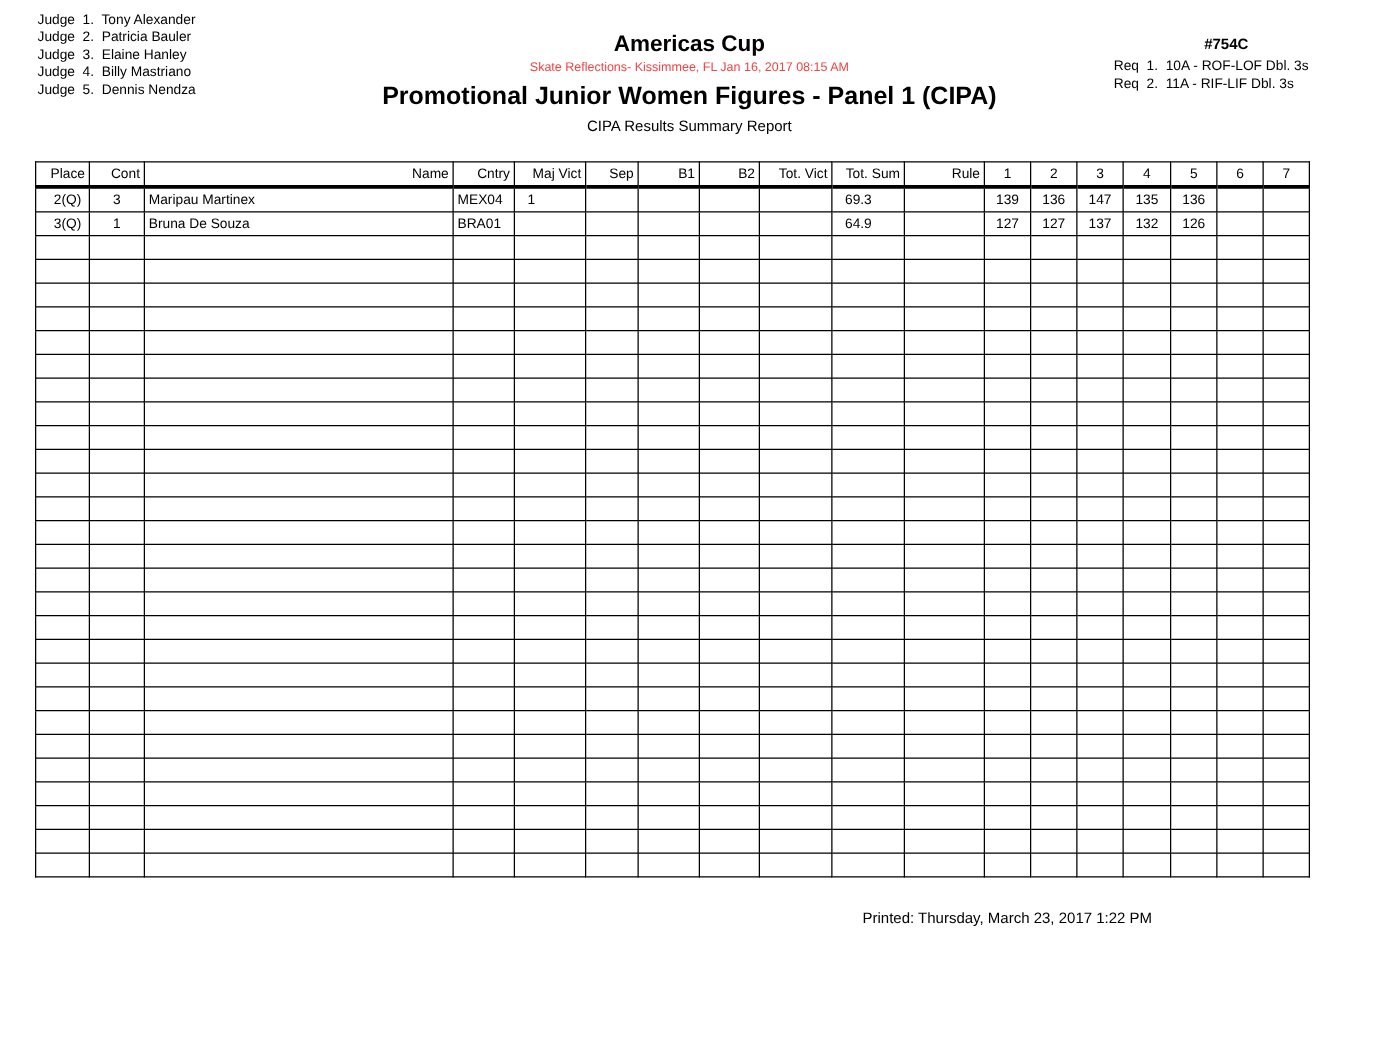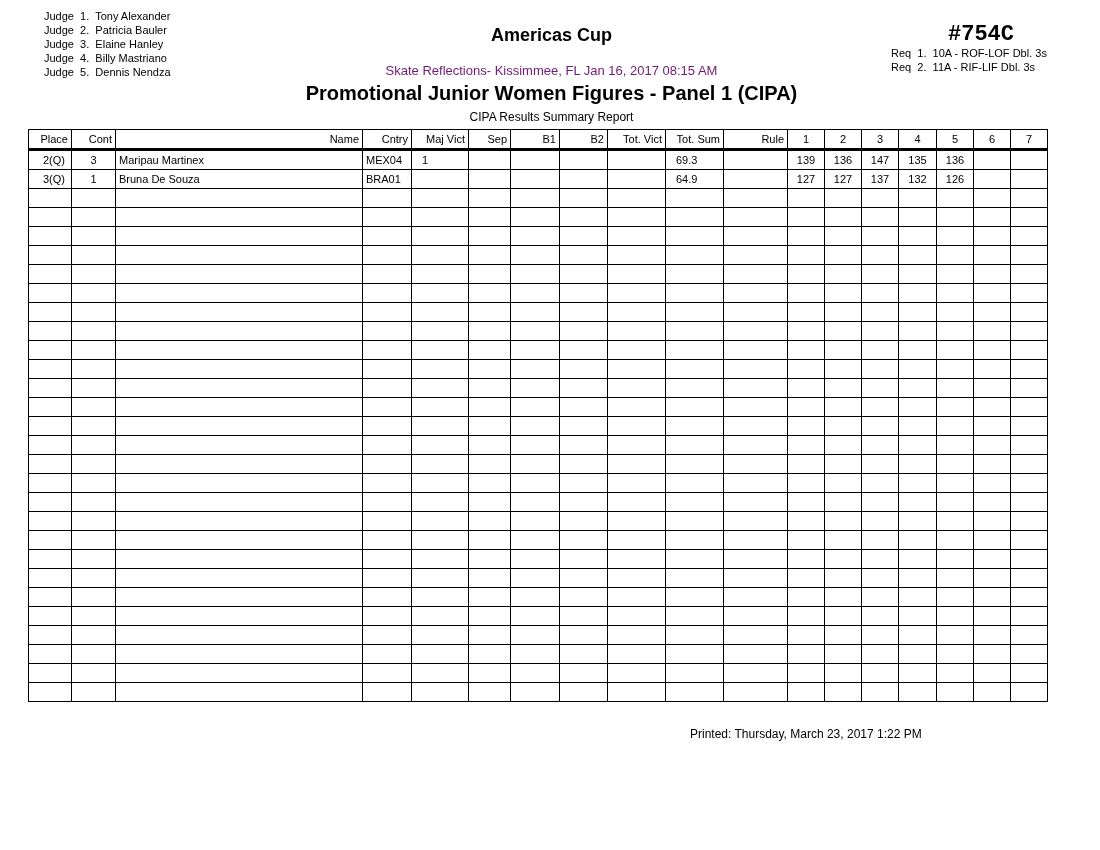--- a/index.html
+++ b/index.html
@@ -1,25 +1,25 @@
 <!DOCTYPE html>
 <html><head>
 <meta charset="utf-8">
 <style>
   html, body { margin:0; padding:0; background:#ffffff; }
   body { width:1100px; height:850px; position:relative; overflow:hidden; font-family:"Liberation Sans", sans-serif; color:#000; }
-  .judges { position:absolute; left:30px; top:9px; font-size:11px; line-height:14px;margin-left:14px; }
+  .judges { position:absolute; left:30px; top:9px; font-size:11px; line-height:14px; }
   .judges div { white-space:pre; }
   .center { position:absolute; left:250px; width:603px; top:24px; text-align:center; }
   .title { font-size:18px; font-weight:bold; line-height:22px; }
-  .sub { font-size:13px; line-height:18px; color:#701a75;margin-top:16px; }
+  .sub { font-size:10px; line-height:18px; color:#ef4444; }
   .event { font-size:20px; font-weight:bold; line-height:26px; }
   .rep { font-size:12px; line-height:22px; }
   .right { position:absolute; left:886px; top:24px; width:210px; }
-  .evnum { font-size:22px; font-weight:bold; text-align:center; width:210px; line-height:22px; margin-left:-10px;font-family:Liberation Mono, monospace; }
+  .evnum { font-size:12px; font-weight:bold; text-align:center; width:210px; line-height:22px; margin-left:-10px; }
   .reqs { font-size:11px; line-height:14px; margin-left:5px; }
   .reqs div { white-space:pre; }
   table.grid { position:absolute; left:28px; top:129px; border-collapse:collapse; table-layout:fixed; font-size:11px; }
   table.grid th, table.grid td { border:1px solid #000; padding:0 3px; height:18px; line-height:18px; overflow:hidden; white-space:nowrap; font-weight:normal; }
   table.grid thead th { border-bottom:3px solid #000; height:17px; text-align:right; }
   table.grid th.c, table.grid td.c { text-align:center; }
   table.grid td.r { text-align:right; padding-right:6px; }
   .printed { position:absolute; left:690px; top:727px; font-size:12px; }
 </style>
 </head>

